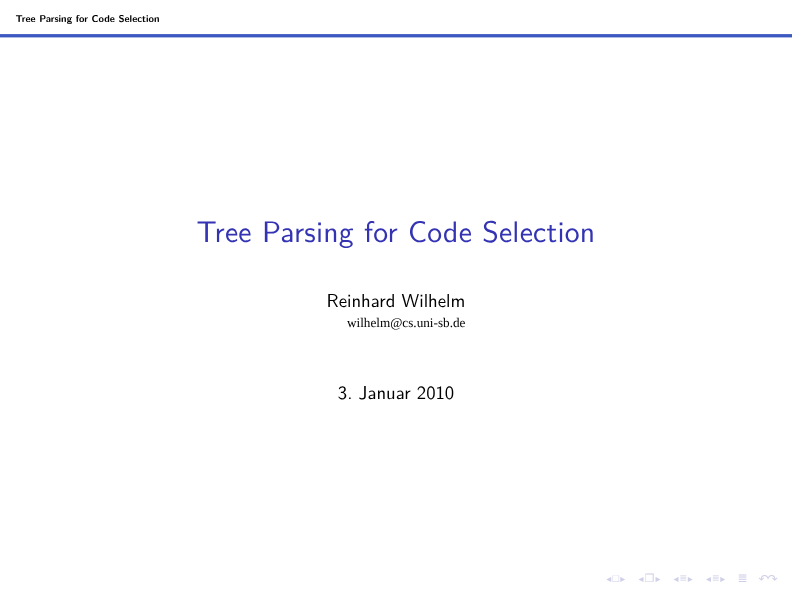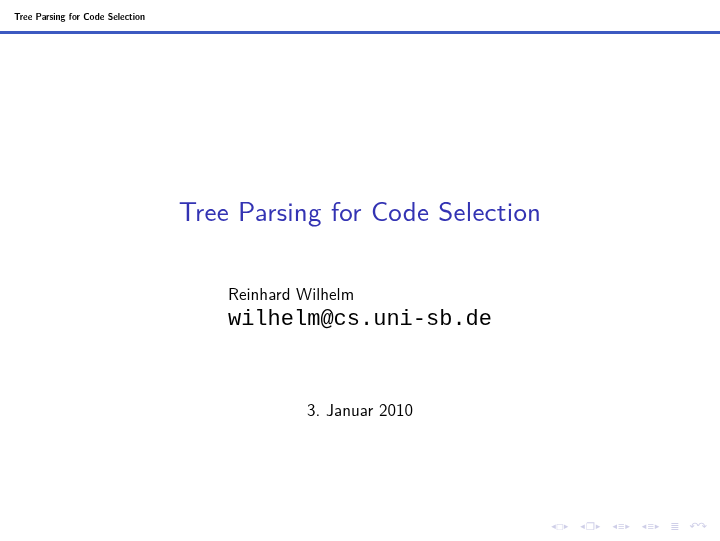--- a/index.html
+++ b/index.html
@@ -37,32 +37,32 @@
   }
   .title {
     margin-top: 190px;
     font-size: 27px;
     font-weight: 400;
     color: #3333b3;
     text-align: center;
     letter-spacing: 0.2px;
   }
   .author-block {
-    margin-top: 52px;
-    text-align: left;
+    margin-top: 32px;
+    text-align: right;
     font-size: 17px;
     color: #000000;
     line-height: 1.4;
   }
   .email {
-    font-family: Liberation Mono, monospace;
-    font-size: 22px;
+    font-family: Liberation Serif, serif;
+    font-size: 12px;
   }
   .date {
-    margin-top: 60px;
+    margin-top: 42px;
     font-size: 17px;
     color: #000000;
   }
   .nav-footer {
     position: absolute;
     bottom: 8px;
     right: 14px;
     display: flex;
     align-items: center;
     gap: 10px;

